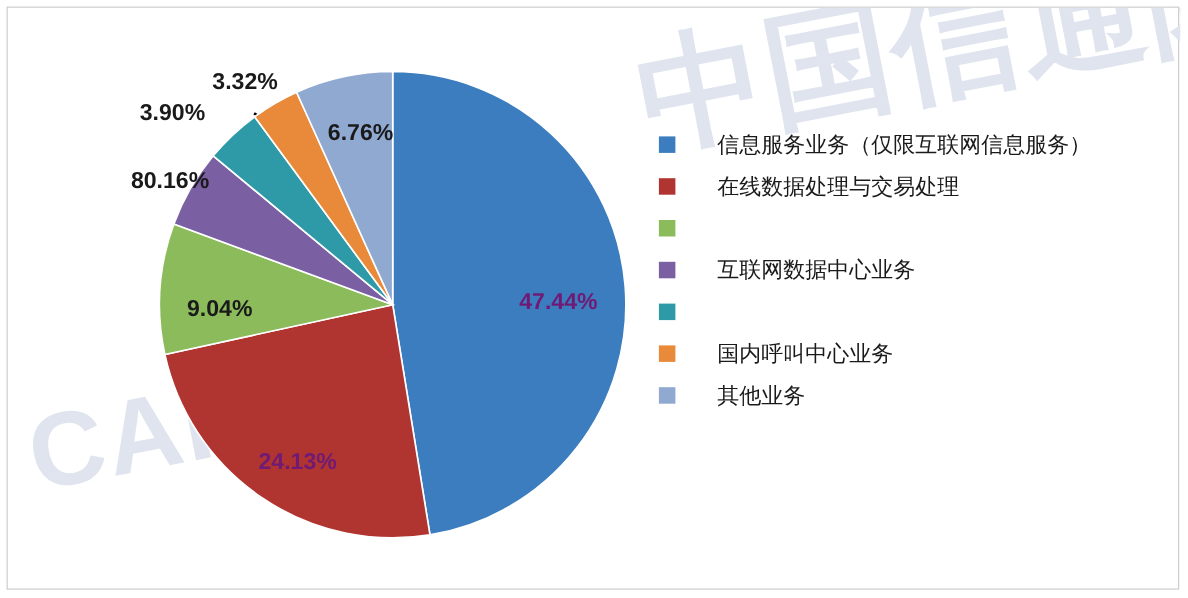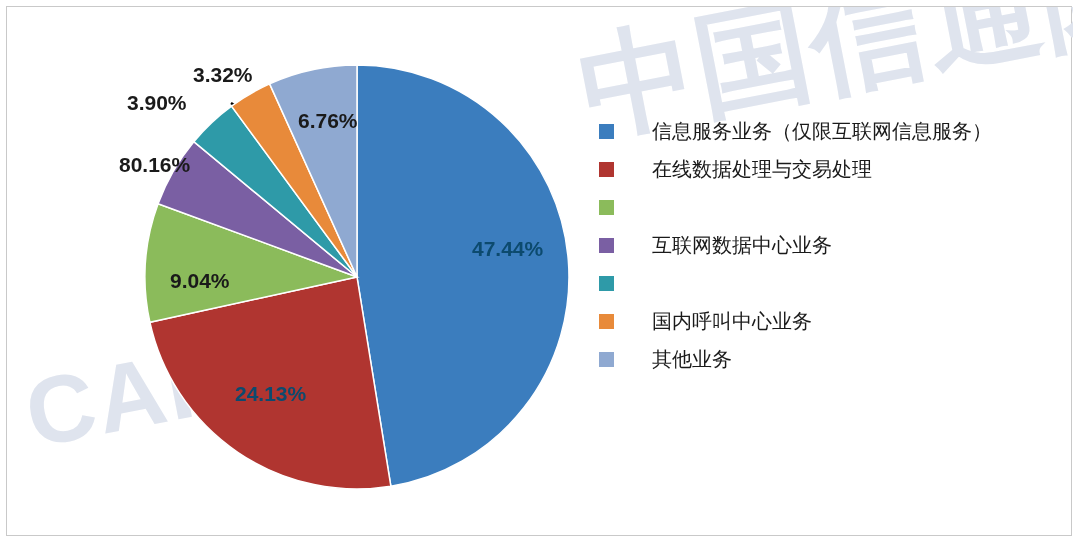--- a/index.html
+++ b/index.html
@@ -74,21 +74,22 @@
   
   .pct-label {
     position: absolute;
     font-family: "Liberation Sans", sans-serif;
     font-weight: bold;
     font-size: 21px;
     color: #1a1a1a;
     white-space: nowrap;
   }
   .pct-inside {
-    color: #0c4a6e;
+    color: #701a75;
+    margin-top: 26px;
   }
   
   #leaders {
     position: absolute;
     left: 0;
     top: 0;
     width: 1066px;
     height: 530px;
     pointer-events: none;
   }

